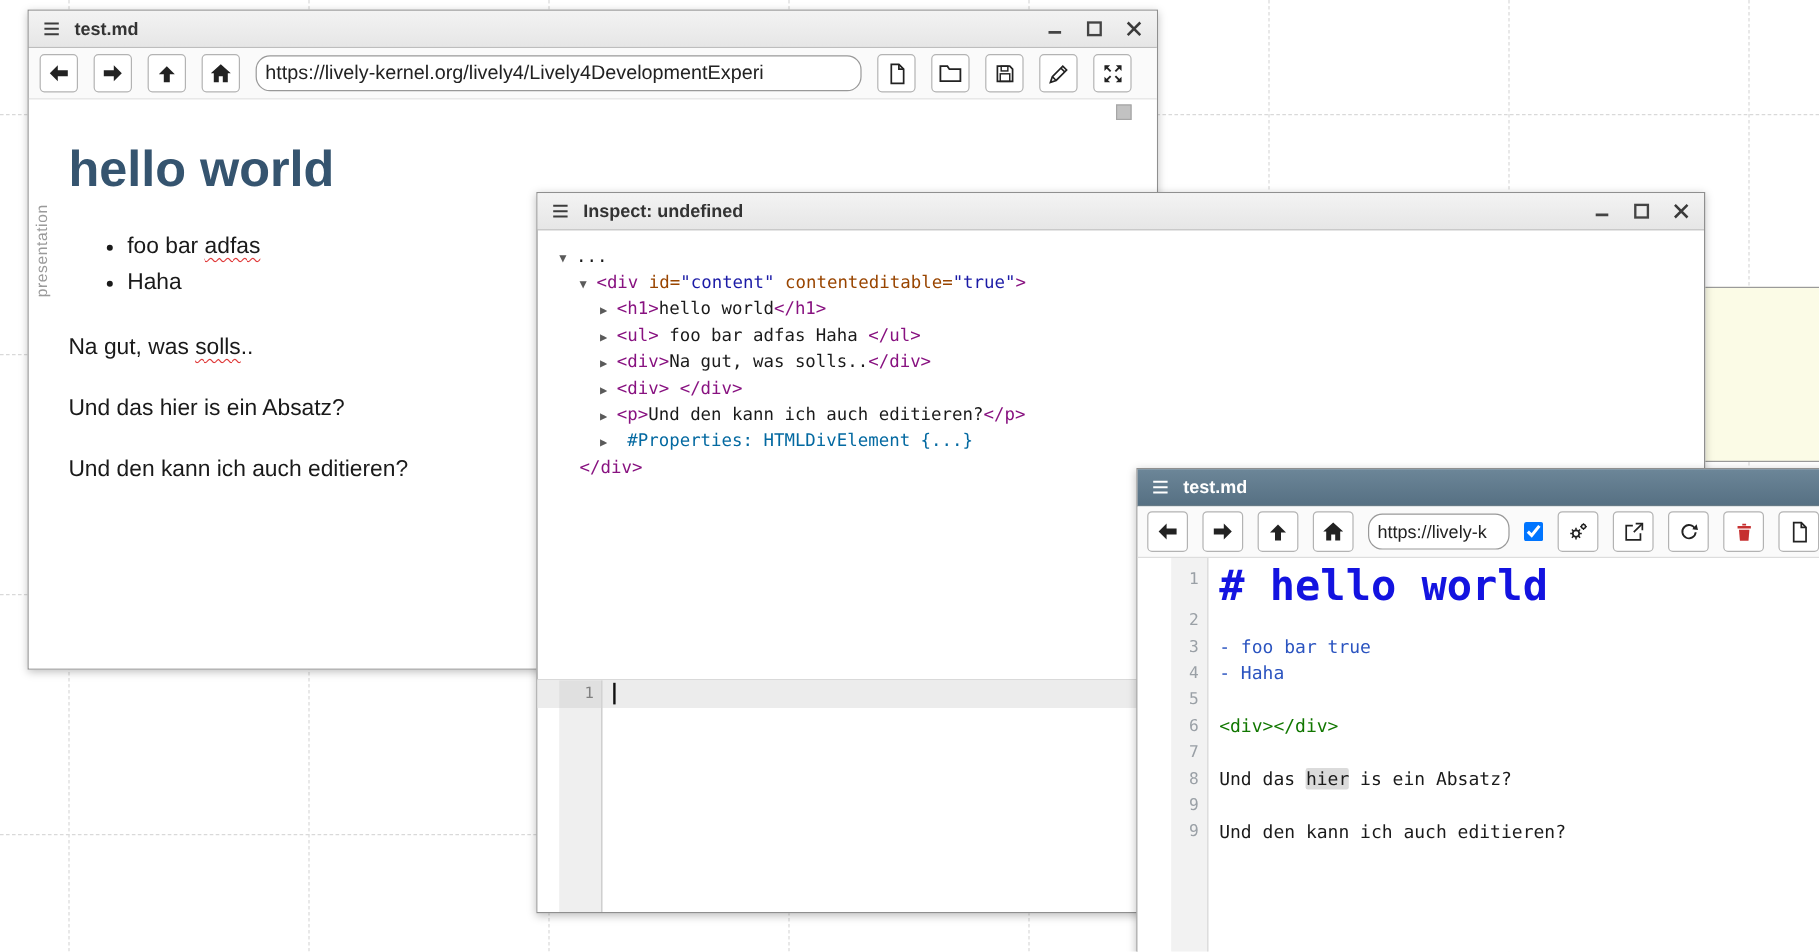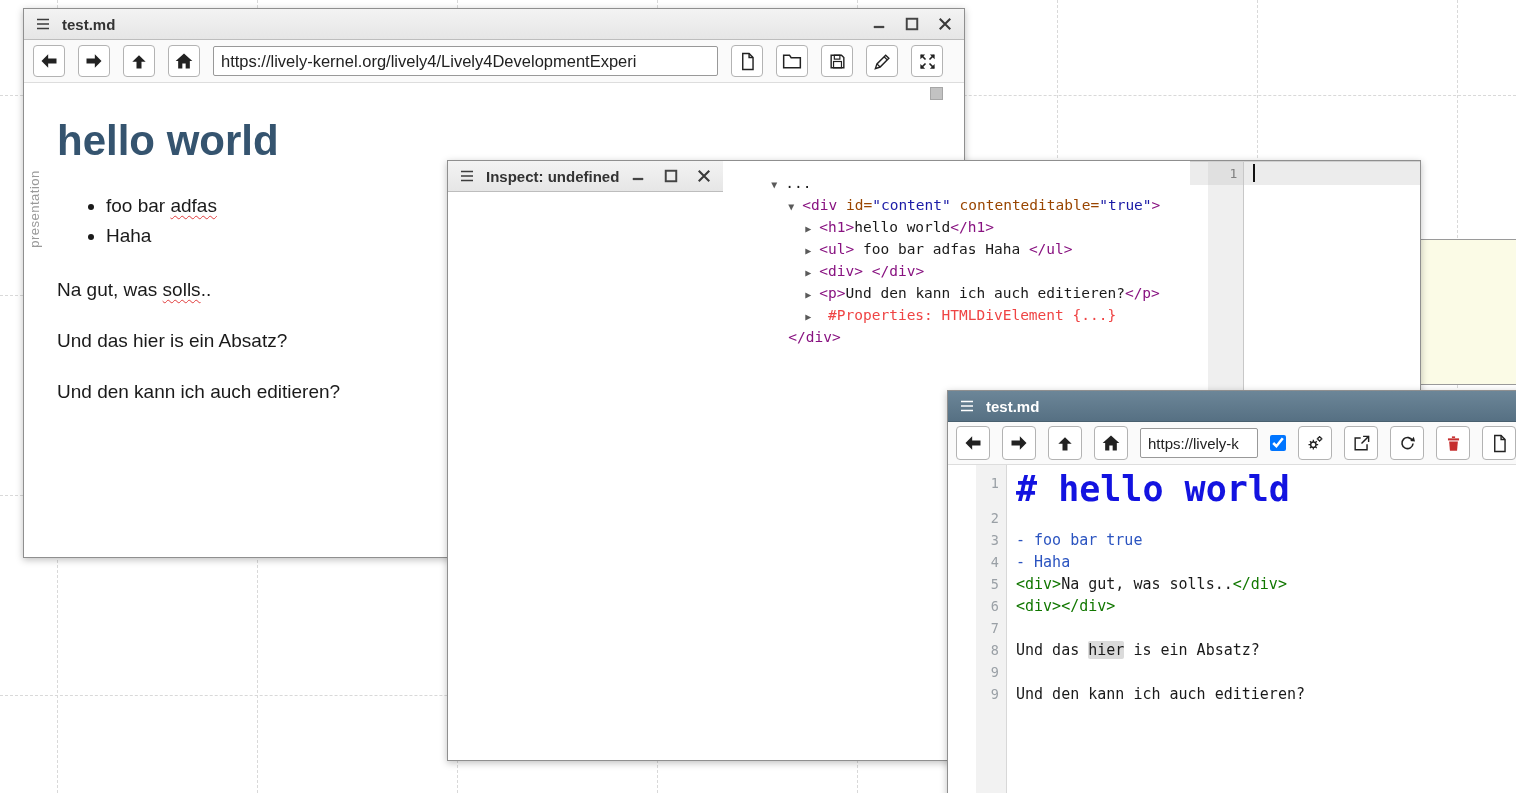--- a/index.html
+++ b/index.html
@@ -14,21 +14,21 @@
   .gridv { position:absolute; top:0; bottom:0; width:0; border-left:1px dashed #d9d9d9; z-index:0; }
   .gridh { position:absolute; left:0; right:0; height:0; border-top:1px dashed #d9d9d9; z-index:0; }
   .bg-note {
     position:absolute; left:1421px; top:239px; width:95px; height:146px;
     background:#fbfbe6; border-top:1px solid #9a9a9a; border-bottom:1px solid #9a9a9a; z-index:1;
   }
 
   
   .window { position:absolute; background:#fff; border:1px solid #8f8f8f; box-shadow:0 2px 7px rgba(0,0,0,.25); }
   .w1 { left:23px;  top:8px;   width:942px; height:550px; z-index:2; display:flex; flex-direction:column; }
-  .w2 { left:447px; top:160px; width:974px; height:601px; z-index:3; display:flex; flex-direction:row;gap:30px; }
+  .w2 { left:447px; top:160px; width:974px; height:601px; z-index:3; display:flex; flex-direction:column; }
   .w3 { left:947px; top:390px; width:700px; height:420px; z-index:4; display:flex; flex-direction:column; }
 
   .titlebar {
     flex:none; height:31px; display:flex; align-items:center; gap:10px; padding:0 10px;
     background:linear-gradient(#f3f3f3,#e6e6e6); border-bottom:1px solid #bdbdbd; color:#3c3c3c;
   }
   .titlebar .title { font-weight:bold; font-size:15px; color:#333; }
   .w3 .titlebar { background:linear-gradient(#6c8698,#5670831); background:linear-gradient(#6c8698,#567083); border-bottom:1px solid #49606f; color:#fff; }
   .w3 .titlebar .title { color:#fff; }
   .win-controls { margin-left:auto; display:flex; gap:15px; align-items:center; }
@@ -38,21 +38,21 @@
     flex:none; display:flex; align-items:center; gap:13px; padding:5px 9px;
     background:#fafafa; border-bottom:1px solid #ddd;
   }
   .tbtn {
     flex:none; width:32px; height:32px; background:#fff; border:1px solid #b3b3b3; border-radius:4px;
     display:flex; align-items:center; justify-content:center; padding:0; color:#222;
   }
   .w3 .toolbar { gap:12px; padding:4px 8px; }
   .w3 .tbtn { width:34px; height:34px; }
   .url-input {
-    flex:none; height:30px; border:1px solid #999; border-radius:2px; background:#fff;
+    flex:none; height:30px; border:1px solid #999; border-radius:12px; background:#fff;
     font-family:"Liberation Sans",sans-serif; font-size:16.5px; color:#222; padding:0 7px;
   }
   .w1 .url-input { width:505px; }
   .w3 .url-input { width:118px; font-size:15px; }
   .auto-check { width:16px; height:16px; margin:0; flex:none; }
 
   
   .viewer-content { position:relative; flex:1; background:#fff; overflow:hidden; }
   .v-label {
     position:absolute; left:-55px; top:118px; width:132px; height:16px; text-align:center;
@@ -73,21 +73,21 @@
   
   .tree {
     flex:none; height:374px; padding:11px 0 0 18px; overflow:hidden;
     font-family:"DejaVu Sans Mono",monospace; font-size:14.5px; color:#1a1a1a;
   }
   .tree-line { height:22px; line-height:22px; white-space:pre; }
   .t-arrow { display:inline-block; width:14px; font-size:10px; color:#5a5a5a; }
   .t-tag  { color:var(--tag-purple,#881280); }
   .t-attr { color:var(--attr-orange,#994500); }
   .t-str  { color:var(--value-blue,#1a1aa6); }
-  .t-props{ color:#ef4444; }
+  .t-props{ color:#0369a1; }
 
   .insp-pane { flex:1; position:relative; background:#fff; border-top:1px solid #d0d0d0; font-family:"DejaVu Sans Mono",monospace; }
   .insp-row1 { position:absolute; left:0; right:0; top:0; height:23px; background:#ececec; }
   .insp-gutter { position:absolute; left:18px; top:0; bottom:0; width:36px; background:#efefef; border-right:1px solid #c8c8c8; }
   .insp-gut1 { height:23px; background:#e0e0e0; color:#808080; font-size:13px; text-align:right; padding:4px 6px 0 0; }
   .insp-cursor { position:absolute; left:63px; top:2px; width:2px; height:18px; background:#111; }
 
   
   .editor { flex:1; position:relative; background:#fff; font-family:"DejaVu Sans Mono",monospace; font-size:15px; overflow:hidden; }
   .ed-gutterbg { position:absolute; left:28px; top:0; bottom:0; width:31px; background:#f2f2f2; border-right:1px solid #d8d8d8; }
@@ -238,20 +238,21 @@
             <path d="M5 5L19 19M19 5L5 19" stroke="#3a3a3a" stroke-width="2.8" fill="none"></path>
           </svg>
         </button>
     </span>
   </header>
   <div class="tree">
       <div class="tree-line" style="padding-left: 0px;"><span class="t-arrow">▼</span><span class="t-plain">...</span></div>
       <div class="tree-line" style="padding-left: 17px;"><span class="t-arrow">▼</span><span class="t-tag">&lt;div</span><span class="t-plain"> </span><span class="t-attr">id=</span><span class="t-str">"content"</span><span class="t-plain"> </span><span class="t-attr">contenteditable=</span><span class="t-str">"true"</span><span class="t-tag">&gt;</span></div>
       <div class="tree-line" style="padding-left: 34px;"><span class="t-arrow">▶</span><span class="t-tag">&lt;h1&gt;</span><span class="t-plain">hello world</span><span class="t-tag">&lt;/h1&gt;</span></div>
       <div class="tree-line" style="padding-left: 34px;"><span class="t-arrow">▶</span><span class="t-tag">&lt;ul&gt;</span><span class="t-plain"> foo bar adfas Haha </span><span class="t-tag">&lt;/ul&gt;</span></div>
+      <div class="tree-line" style="padding-left: 34px;"><span class="t-arrow">▶</span><span class="t-tag">&lt;div&gt;</span><span class="t-plain">Na gut, was solls..</span><span class="t-tag">&lt;/div&gt;</span></div>
       <div class="tree-line" style="padding-left: 34px;"><span class="t-arrow">▶</span><span class="t-tag">&lt;div&gt;</span><span class="t-plain"> </span><span class="t-tag">&lt;/div&gt;</span></div>
       <div class="tree-line" style="padding-left: 34px;"><span class="t-arrow">▶</span><span class="t-tag">&lt;p&gt;</span><span class="t-plain">Und den kann ich auch editieren?</span><span class="t-tag">&lt;/p&gt;</span></div>
       <div class="tree-line" style="padding-left: 34px;"><span class="t-arrow">▶</span><span class="t-props"> #Properties: HTMLDivElement {...}</span></div>
       <div class="tree-line" style="padding-left: 17px;"><span class="t-tag">&lt;/div&gt;</span></div>
     </div>
   <div class="insp-pane">
     <div class="insp-row1"></div>
     <div class="insp-gutter">
       <div class="insp-gut1">1</div>
     </div>
@@ -340,21 +341,20 @@
         <div class="ed-row">
           <div class="ed-num">3</div>
           <div class="ed-code"><span class="t-list">- foo bar true</span></div>
         </div>
         <div class="ed-row">
           <div class="ed-num">4</div>
           <div class="ed-code"><span class="t-list">- Haha</span></div>
         </div>
         <div class="ed-row">
           <div class="ed-num">5</div>
-          <div class="ed-code"><span class="t-etag">&lt;div&gt;</span><span class="t-plain">Na gut, was solls..</span><span class="t-etag">&lt;/div&gt;</span></div>
         </div>
         <div class="ed-row">
           <div class="ed-num">6</div>
           <div class="ed-code"><span class="t-etag">&lt;div&gt;</span><span class="t-etag">&lt;/div&gt;</span></div>
         </div>
         <div class="ed-row">
           <div class="ed-num">7</div>
           <div class="ed-code"></div>
         </div>
         <div class="ed-row">

